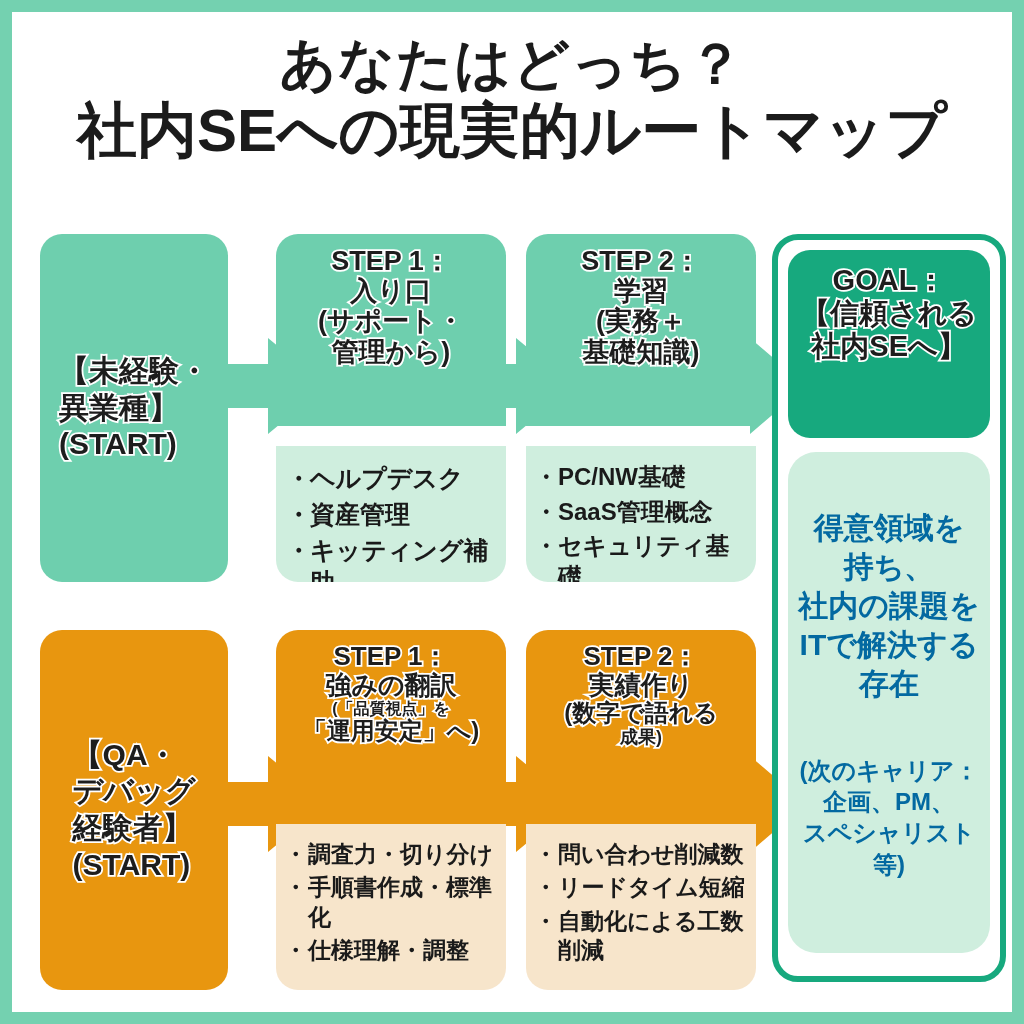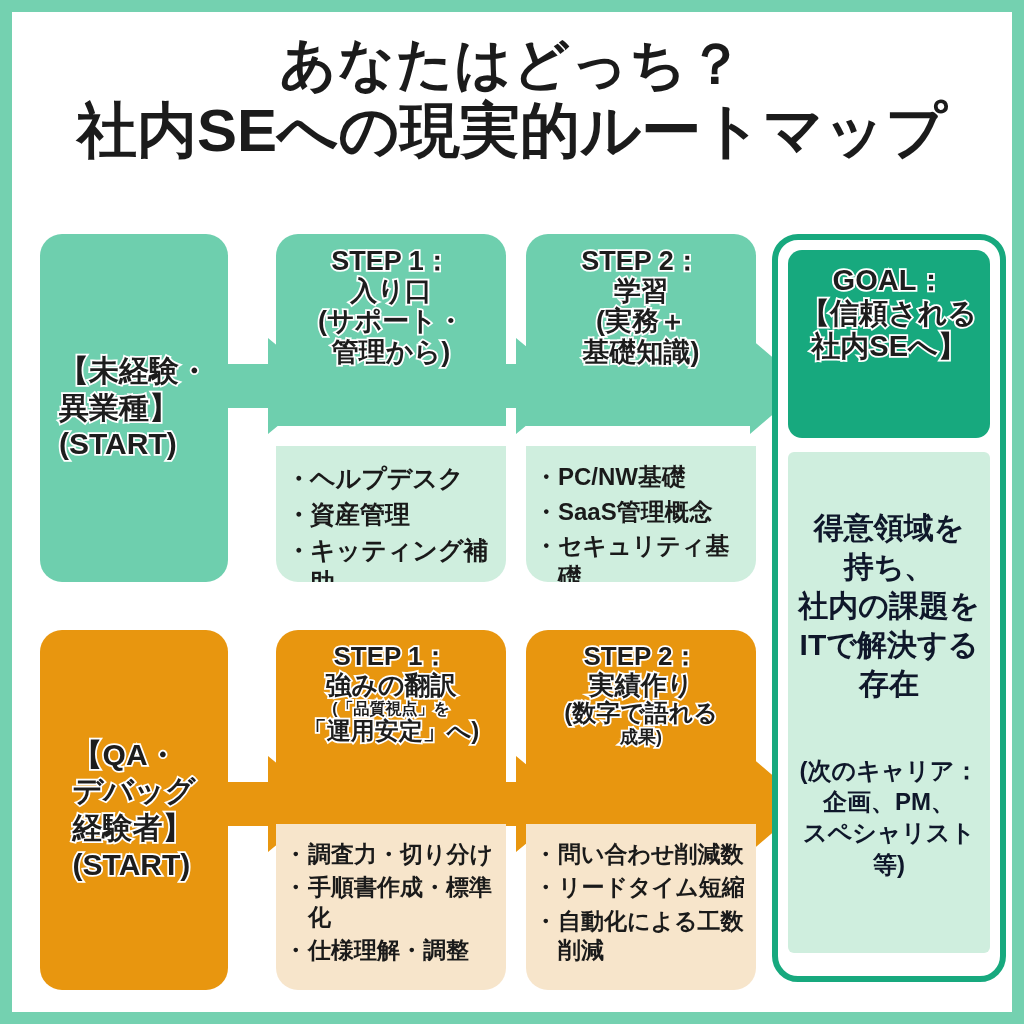--- a/index.html
+++ b/index.html
@@ -116,33 +116,33 @@
   .goal-panel {
     position: absolute;
     box-sizing: border-box;
     border: 6px solid #17A97E;
     border-radius: 26px;
     background: #ffffff;
     padding: 10px;
   }
   .goal-head {
     background: #17A97E;
-    border-radius: 14px;
+    border-radius: 22px;
     text-align: center;
     font-weight: 700;
     line-height: 1.14;
     padding: 14px 4px 14px 4px;
   }
   .goal-body {
     margin-top: 14px;
     background: #CFEEDE;
-    border-radius: 6px;
-    text-align: center;
-    font-weight: 700;
-    color: #0f172a;
+    border-radius: 28px;
+    text-align: center;
+    font-weight: 700;
+    color: #0369a1;
     padding: 56px 8px 20px 8px;
     height: calc(100% - 215px);
     box-sizing: border-box;
   }
   .goal-body .main {
     font-size: 30px;
     line-height: 1.3;
   }
   .goal-body .sub {
     font-size: 24px;

